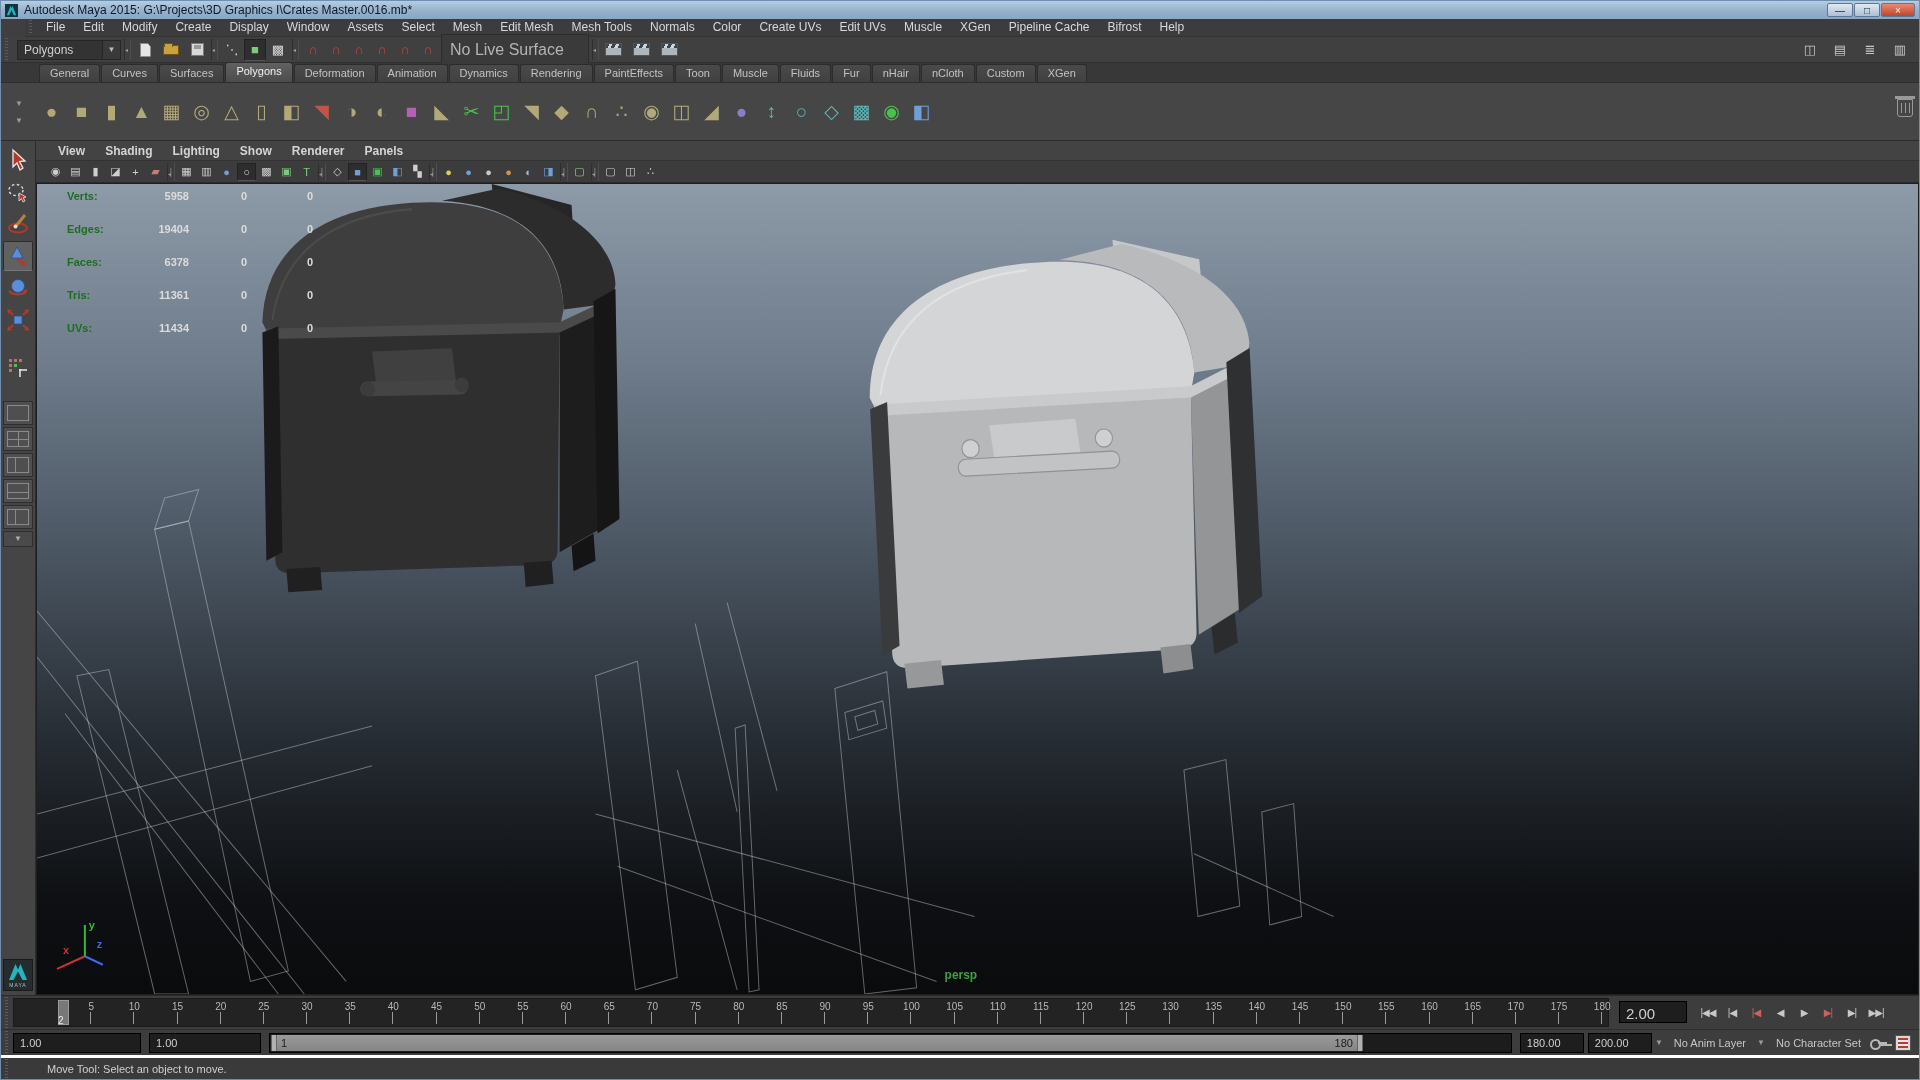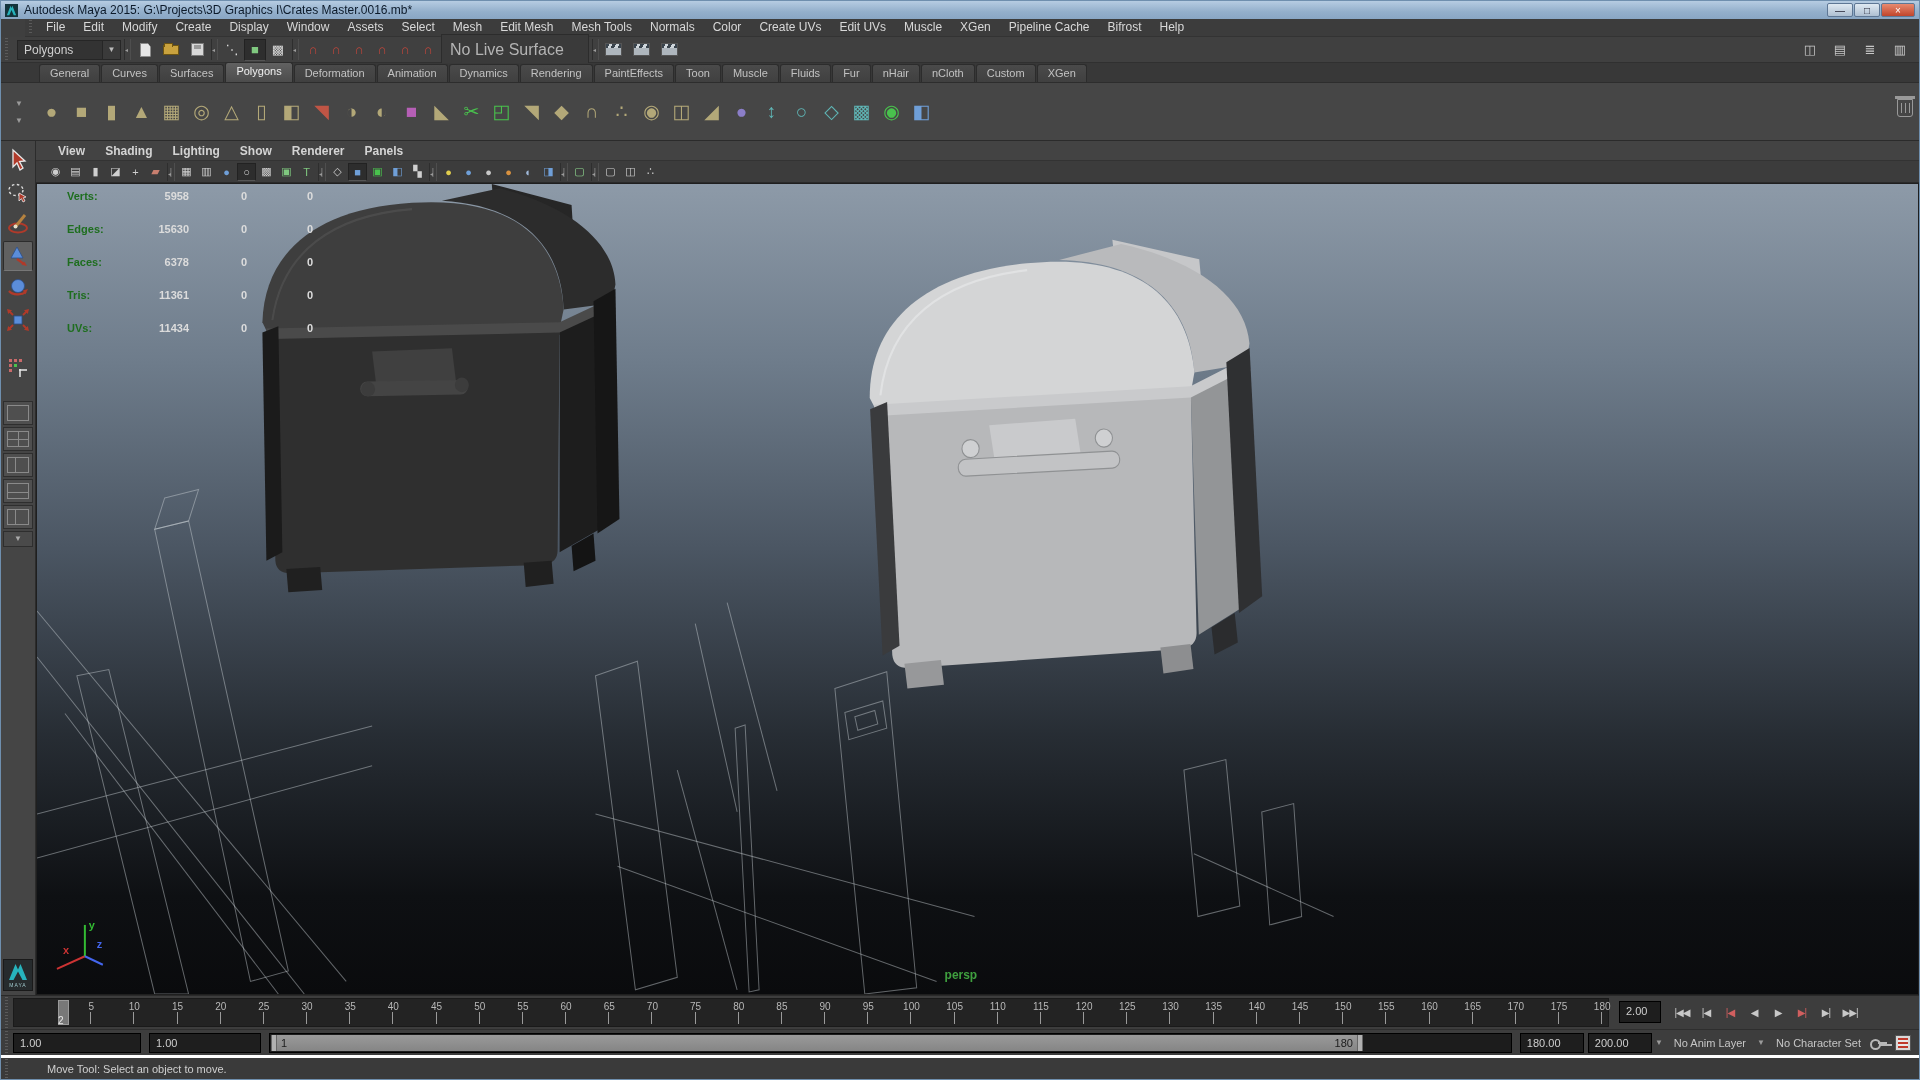--- a/index.html
+++ b/index.html
@@ -96,21 +96,21 @@
   .hud-a { width:58px; text-align:right; color:#dcdcdc; }
   .hud-b { width:66px; text-align:right; color:#dcdcdc; }
   
   .timerow { height:34px; flex:0 0 34px; background:#3d3d3d; display:flex; align-items:stretch; border-top:1px solid #2a2a2a; }
   .tickstrip { position:relative; margin:2px 0; width:1596px; background:#232323; border:1px solid #1a1a1a; display:flex; padding:0 6px 0 34px; }
   .tickcell { flex:1 1 0; position:relative; }
   .tickcell .tlabel { position:absolute; right:0; top:2px; transform:translateX(50%); font-size:10px; color:#b8b8b8; }
   .tickcell::after { content:""; position:absolute; right:0; bottom:2px; height:12px; width:1px; background:#9a9a9a; }
   .cur-frame-marker { position:absolute; left:44px; top:1px; bottom:1px; width:11px; background:#787878; border:1px solid #9a9a9a; }
   .cur-frame-label { position:absolute; left:44px; bottom:0px; font-size:10px; color:#e8e8e8; }
-  .curtime-field { width:42px; height:22px; margin:5px 6px 0 10px; background:#1e1e1e; border:1px solid #000; color:#cfcfcf; font-size:11px; padding:3px 0 0 6px; }
+  .curtime-field { width:68px; height:22px; margin:5px 6px 0 10px; background:#1e1e1e; border:1px solid #000; color:#cfcfcf; font-size:15px; padding:3px 0 0 6px; }
   .playback { display:flex; align-items:center; gap:2px; margin-left:4px; }
   .pb-btn { min-width:22px; height:22px; padding:0 2px; display:flex; align-items:center; justify-content:center; font-size:10px; color:#c8c8c8; letter-spacing:-1px; }
   .pb-btn.key { color:#d05f5f; }
   
   .rangerow { height:26px; flex:0 0 26px; background:#3d3d3d; display:flex; align-items:center; border-top:1px solid #2e2e2e; }
   .r-field { height:20px; background:#1e1e1e; border:1px solid #000; color:#cfcfcf; font-size:11px; display:flex; align-items:center; padding-left:6px; }
   .r-track { height:20px; flex:1 1 auto; margin-left:8px; background:#1c1c1c; border:1px solid #000; position:relative; }
   .r-bar { position:absolute; left:1px; top:1px; bottom:1px; width:88%; background:linear-gradient(#9a9a9a,#858585); display:flex; align-items:center; justify-content:space-between; color:#1c1c1c; font-size:11px; padding:0 6px; }
   .r-bar::before, .r-bar::after { content:""; position:absolute; top:0; bottom:0; width:4px; background:#b0b0b0; border-left:1px solid #666; border-right:1px solid #666; }
   .r-bar::before { left:0; } .r-bar::after { right:0; }
@@ -529,21 +529,21 @@
 
             <div class="hud-row">
               <span class="hud-label">Verts:</span>
               <span class="hud-t">5958</span>
               <span class="hud-a">0</span>
               <span class="hud-b">0</span>
             </div>
 
             <div class="hud-row">
               <span class="hud-label">Edges:</span>
-              <span class="hud-t">15630</span>
+              <span class="hud-t">19404</span>
               <span class="hud-a">0</span>
               <span class="hud-b">0</span>
             </div>
 
             <div class="hud-row">
               <span class="hud-label">Faces:</span>
               <span class="hud-t">6378</span>
               <span class="hud-a">0</span>
               <span class="hud-b">0</span>
             </div>

